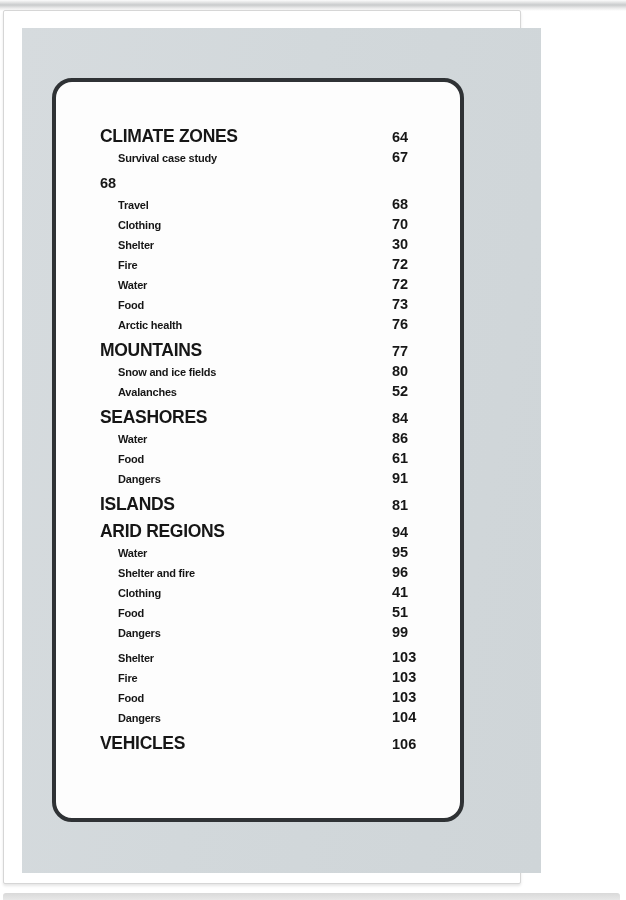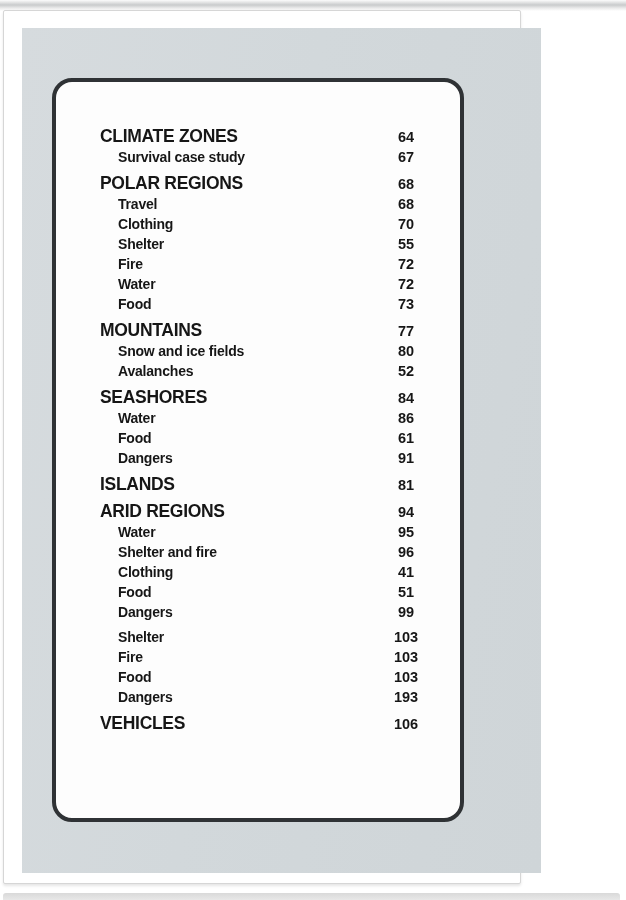--- a/index.html
+++ b/index.html
@@ -72,27 +72,27 @@
   .toc-row.header .label {
     font-size: 17.5px; font-weight: bold;
     letter-spacing: -0.3px;
   }
 
   .toc-row.item {
     height: 20px; line-height: 20px;
     padding-left: 62px;
   }
   .toc-row.item .label {
-    font-size: 14px; font-weight: bold;
+    font-size: 11px; font-weight: bold;
     letter-spacing: -0.2px;
   }
 
   .toc-row .pagenum {
     font-size: 14.5px; font-weight: bold;
-    min-width: 28px; text-align: center;
+    min-width: 28px; text-align: left;
     letter-spacing: 0;
   }
 </style>
 </head>
 <body>
 
 <div class="top-shadow"></div>
 
 <div class="viewer-card">
   <div class="page-photo">
@@ -103,47 +103,50 @@
               <span class="label">CLIMATE ZONES</span>
               <span class="pagenum">64</span>
             </div>
             <div class="toc-row item">
               <span class="label">Survival case study</span>
               <span class="pagenum">67</span>
             </div>
           </div>
           <div class="toc-section">
             <div class="toc-row header">
-              <span class="label">POLAR REGIONS</span>
               <span class="pagenum">68</span>
             </div>
             <div class="toc-row item">
               <span class="label">Travel</span>
               <span class="pagenum">68</span>
             </div>
             <div class="toc-row item">
               <span class="label">Clothing</span>
               <span class="pagenum">70</span>
             </div>
             <div class="toc-row item">
               <span class="label">Shelter</span>
-              <span class="pagenum">55</span>
+              <span class="pagenum">30</span>
             </div>
             <div class="toc-row item">
               <span class="label">Fire</span>
               <span class="pagenum">72</span>
             </div>
             <div class="toc-row item">
               <span class="label">Water</span>
               <span class="pagenum">72</span>
             </div>
             <div class="toc-row item">
               <span class="label">Food</span>
               <span class="pagenum">73</span>
             </div>
+            <div class="toc-row item">
+              <span class="label">Arctic health</span>
+              <span class="pagenum">76</span>
+            </div>
           </div>
           <div class="toc-section">
             <div class="toc-row header">
               <span class="label">MOUNTAINS</span>
               <span class="pagenum">77</span>
             </div>
             <div class="toc-row item">
               <span class="label">Snow and ice fields</span>
               <span class="pagenum">80</span>
             </div>
@@ -210,21 +213,21 @@
             <div class="toc-row item">
               <span class="label">Fire</span>
               <span class="pagenum">103</span>
             </div>
             <div class="toc-row item">
               <span class="label">Food</span>
               <span class="pagenum">103</span>
             </div>
             <div class="toc-row item">
               <span class="label">Dangers</span>
-              <span class="pagenum">193</span>
+              <span class="pagenum">104</span>
             </div>
           </div>
           <div class="toc-section">
             <div class="toc-row header">
               <span class="label">VEHICLES</span>
               <span class="pagenum">106</span>
             </div>
           </div>
         </div>
     </div>

